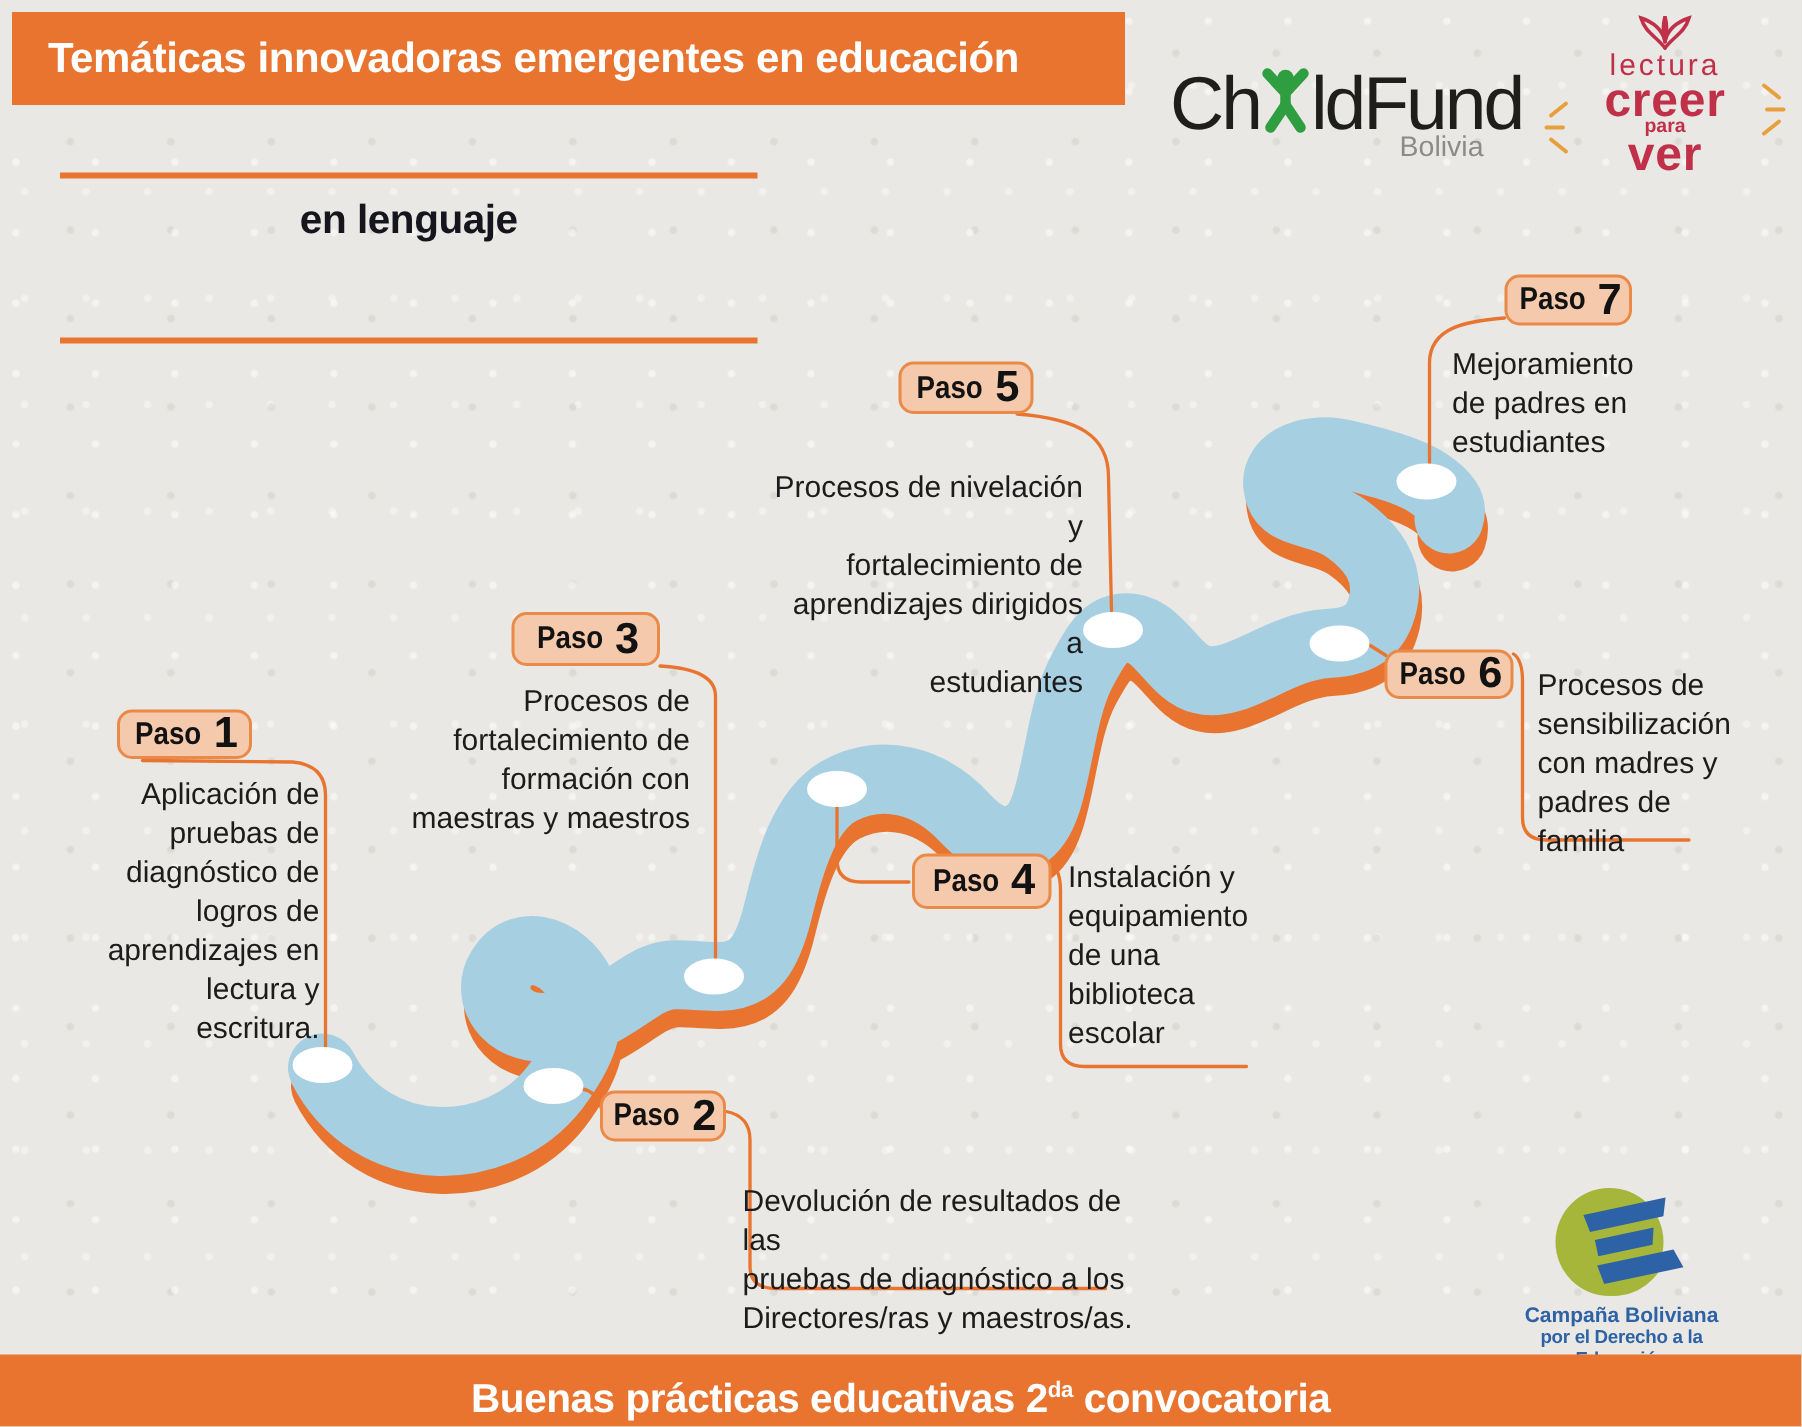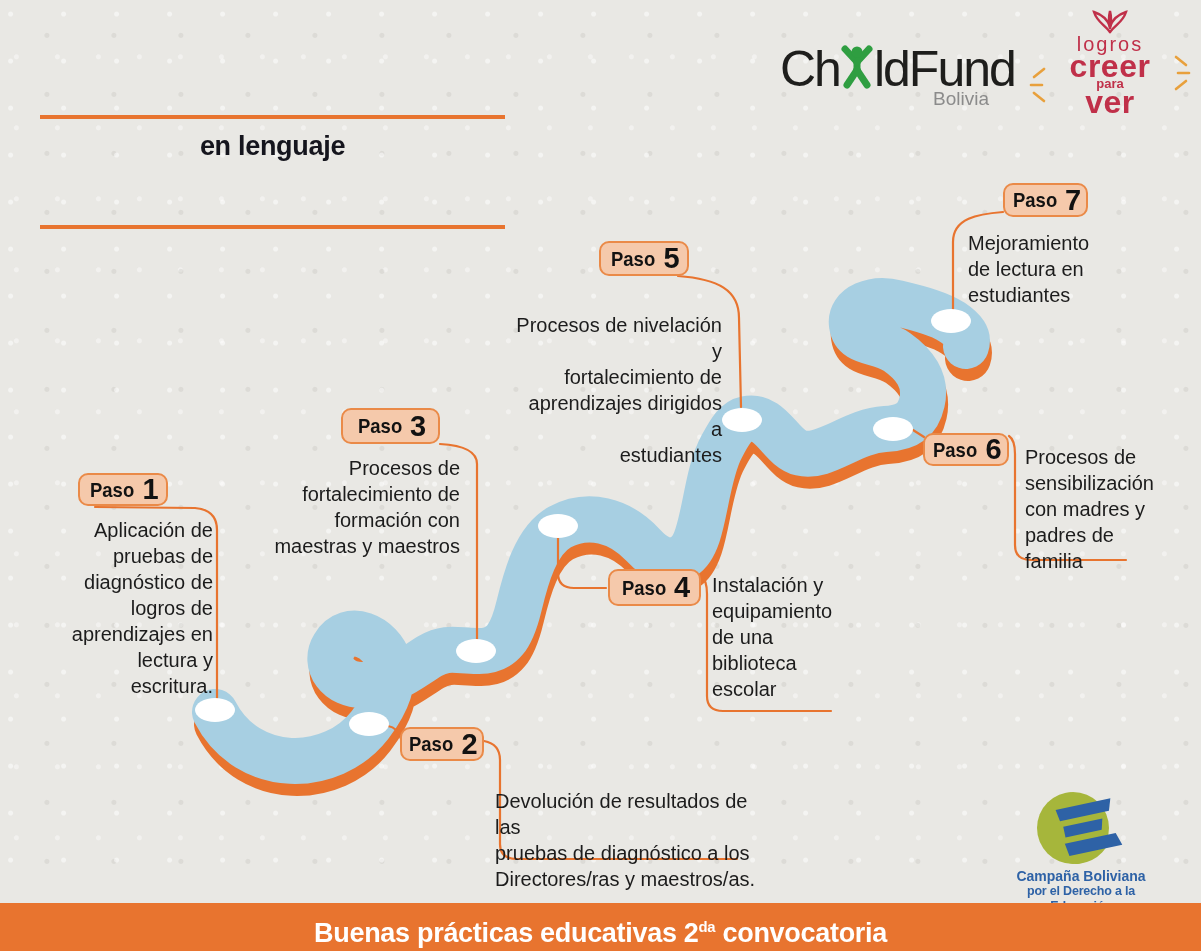--- a/index.html
+++ b/index.html
@@ -44,20 +44,23 @@
   
   #campaign{left:1001px;top:790px;width:160px;text-align:center;color:#2e62a6;}
   #campaign .l1{font-size:14px;font-weight:bold;line-height:16px;}
   #campaign .l2{font-size:12.5px;font-weight:bold;line-height:15px;letter-spacing:-.2px;}
 </style>
 </head>
 <body>
 
 <div id="stage">
 
+  <div id="top-banner" class="abs banner">
+    <span>Temáticas innovadoras emergentes en educación</span>
+  </div>
 
   <div id="childfund" class="abs">
     <span class="word">
       <span>Ch</span><svg width="34" height="46" viewBox="0 0 34 46" style="vertical-align:-4px;">
           <g stroke="#2f9e41" stroke-width="7" stroke-linecap="round" fill="none">
             <path d="M17 16 L17 27"></path>
             <path d="M17 18 L5 5"></path>
             <path d="M17 18 L29 5"></path>
             <path d="M17 26 L7 41"></path>
             <path d="M17 26 L27 41"></path>
@@ -69,21 +72,21 @@
   </div>
 
   <div id="natura" class="abs">
     <svg width="44" height="26" viewBox="0 0 44 26" style="display:block;margin:0 auto;">
         <g fill="none" stroke="#c03049" stroke-width="2.4" stroke-linecap="round">
           <path d="M22 24 C16 16 9 14 6 4 C15 7 20 12 22 19"></path>
           <path d="M22 24 C28 16 35 14 38 4 C29 7 24 12 22 19"></path>
           <path d="M22 20 C20 12 21 7 22 3 C23 7 24 12 22 20"></path>
         </g>
       </svg>
-    <div class="brand">logros</div>
+    <div class="brand">lectura</div>
     <div class="big">creer</div>
     <div class="small">para</div>
     <div class="big">ver</div>
     <svg class="abs" style="left:-12px;top:58px;" width="22" height="38" viewBox="0 0 22 38">
         <g stroke="#e8a03c" stroke-width="2.6" stroke-linecap="round" fill="none">
           <path d="M16 3 L6 11"></path>
           <path d="M3 19 L14 19"></path>
           <path d="M16 35 L6 27"></path>
         </g>
       </svg>
@@ -223,21 +226,21 @@
   <div class="step-desc align-r" style="left:512px;top:312px;width:210px;">Procesos de nivelación y
 fortalecimiento de
 aprendizajes dirigidos a
 estudiantes</div>
   <div class="step-desc" style="left:1025px;top:444px;width:140px;">Procesos de
 sensibilización
 con madres y
 padres de
 familia</div>
   <div class="step-desc" style="left:968px;top:230px;width:150px;">Mejoramiento
-de lectura en
+de padres en
 estudiantes</div>
 
   <div id="campaign" class="abs">
     <svg width="110" height="78" viewBox="0 0 110 78" style="display:block;margin:0 auto;">
       <path fill="#a6b63b" d="M47 2 A36 36 0 1 0 83 52 L60 44 A22 22 0 0 1 47 2 Z"></path>
       <circle cx="47" cy="38" r="36" fill="#a6b63b"></circle>
       <path fill="#e9e8e4" d="M54 6 L100 20 L96 62 L52 70 Z" opacity="0"></path>
       <g fill="#2e62a6" transform="rotate(-12 60 38)">
         <path d="M34 14 L90 14 L86 26 L36 26 Z"></path>
         <path d="M38 32 L78 32 L75 43 L38 43 Z"></path>

